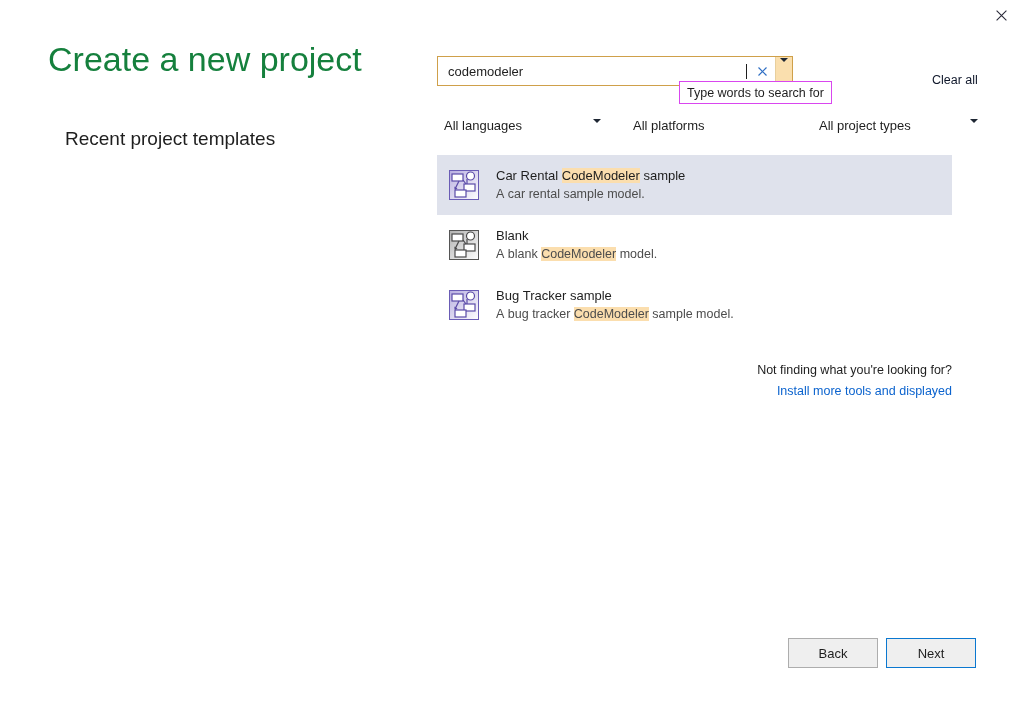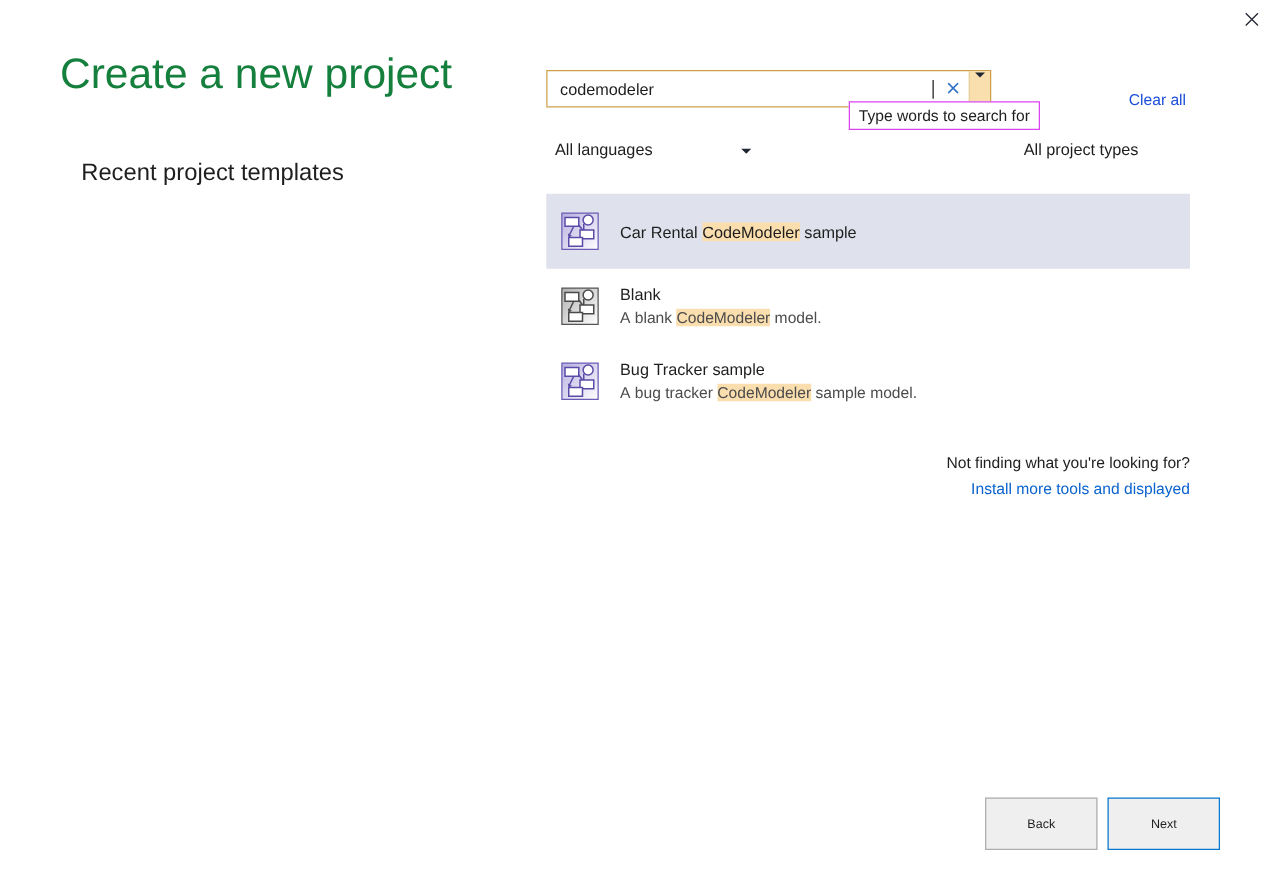--- a/index.html
+++ b/index.html
@@ -138,41 +138,42 @@
     display: flex;
     align-items: center;
     font-size: 12.5px;
     color: #1e1e1e;
     white-space: nowrap;
     z-index: 20;
   }
 
   .clear-all {
     position: absolute;
-    left: 903px;
+    left: 932px;
     top: 73px;
     font-size: 12.5px;
-    color: #1d4ed8;
+    color: #0f172a;
     cursor: pointer;
     white-space: nowrap;
   }
 
   
   .filters {
     position: absolute;
     left: 437px;
     top: 112px;
     width: 550px;
     height: 26px;
   }
   .filter {
     position: absolute;
     top: 0;
     height: 26px;
     display: flex;
+    align-items: center;
     cursor: pointer;
   }
   .filter .flabel {
     font-size: 13px;
     color: #1e1e1e;
     white-space: nowrap;
   }
   .filter .farrow {
     position: absolute;
     top: 50%;
@@ -259,24 +260,24 @@
   .footer {
     position: absolute;
     left: 0; right: 0;
     top: 638px;
     height: 30px;
   }
   .btn {
     position: absolute;
     top: 0;
     width: 90px;
-    height: 42px;
+    height: 30px;
     box-sizing: border-box;
     font-family: "Liberation Sans", sans-serif;
-    font-size: 10px;
+    font-size: 13px;
     color: #1e1e1e;
     background: #efefef;
     border: 1px solid #adadad;
     cursor: pointer;
     display: flex;
     align-items: center;
     justify-content: center;
   }
   .btn-back { left: 788px; }
   .btn-next { left: 886px; border: 1px solid #0b78d0; background: #efefef; }
@@ -316,20 +317,24 @@
   </div>
 </div>
 
 <div class="tooltip">Type words to search for</div>
 
 <div class="clear-all">Clear all</div>
 
 <div class="filters">
   <div class="filter filter-0">
     <span class="flabel">All languages</span>
+    <span class="farrow"><span class="caret-tri"></span></span>
+  </div>
+  <div class="filter filter-1">
+    <span class="flabel">All platforms</span>
     <span class="farrow"><span class="caret-tri"></span></span>
   </div>
   <div class="filter filter-2">
     <span class="flabel">All project types</span>
 
   </div>
 </div>
 
 <div class="tpl-list" id="tpl-list">
   <div class="tpl-row selected">
@@ -347,20 +352,21 @@
     <rect x="16" y="15" width="11" height="7" fill="#ffffff" stroke="#5b4ba8" stroke-width="1.2"></rect>
     <rect x="7" y="21" width="11" height="7" fill="#ffffff" stroke="#5b4ba8" stroke-width="1.2"></rect>
     <path d="M15 11 L18 15" stroke="#5b4ba8" stroke-width="1.2" fill="none"></path>
     <path d="M11 12 L7 20" stroke="#5b4ba8" stroke-width="1.2" fill="none"></path>
     <path d="M6.2 17.5 L7 21 L9.5 19.5 Z" fill="#5b4ba8"></path>
     <path d="M19 10 L19 15" stroke="#5b4ba8" stroke-width="1.2" fill="none"></path>
   </svg>
       </div>
     <div class="tpl-text">
       <div class="tpl-title"><span>Car&nbsp;Rental&nbsp;</span><span class="hl">CodeModeler</span><span>&nbsp;sample</span></div>
+      <div class="tpl-desc"><span>A&nbsp;car&nbsp;rental&nbsp;sample&nbsp;model.</span></div>
     </div>
   </div>
   <div class="tpl-row">
     <div class="tpl-icon">
   <svg viewBox="0 0 32 32" xmlns="http://www.w3.org/2000/svg">
     <defs>
       <linearGradient id="g-gray" x1="0" y1="0" x2="1" y2="1">
         <stop offset="0%" stop-color="#b0b0b0"></stop>
         <stop offset="100%" stop-color="#ffffff"></stop>
       </linearGradient>

